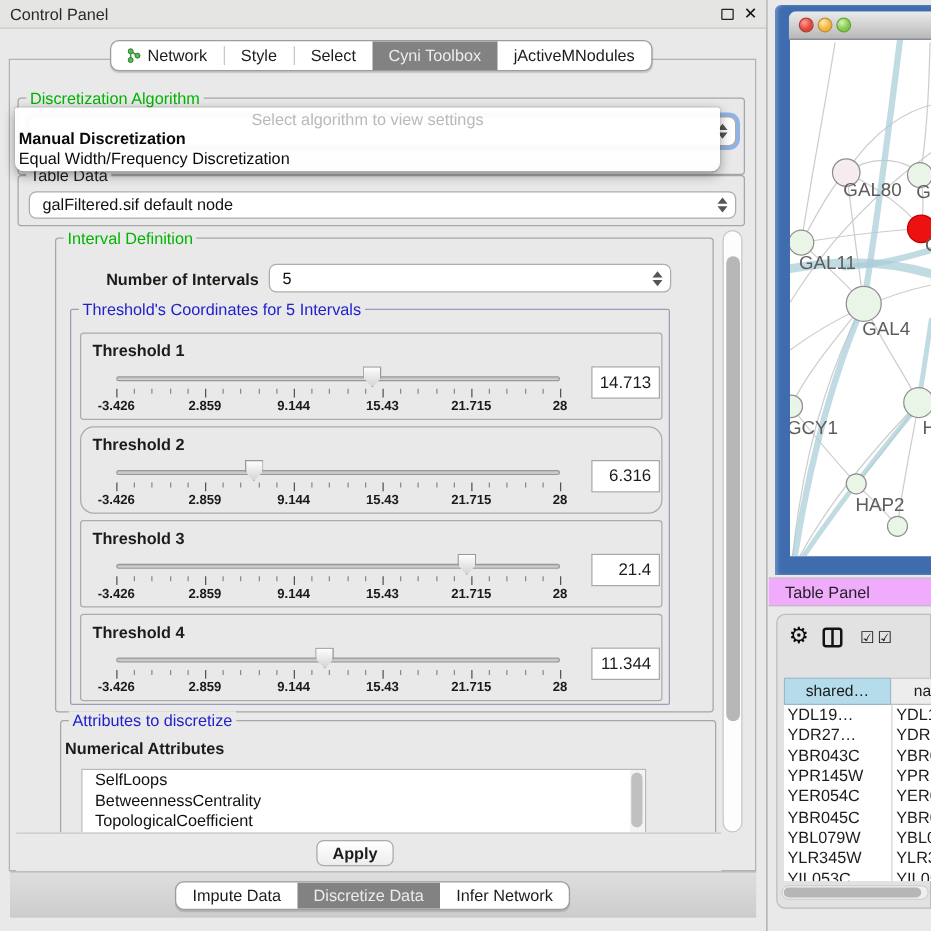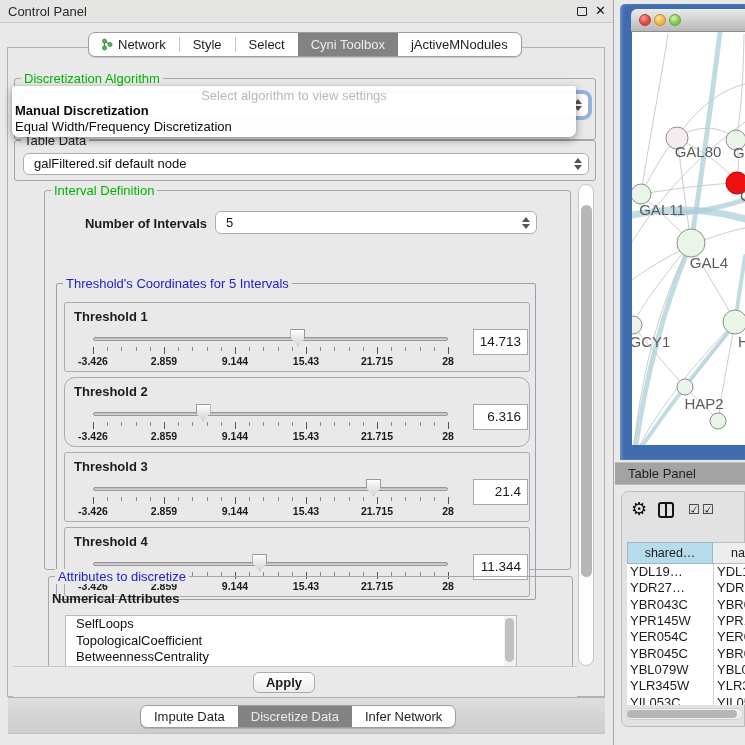--- a/index.html
+++ b/index.html
@@ -43,21 +43,21 @@
   .popup-item { position:absolute; left:3px; font-size:13px; color:#0a0a0a; white-space:nowrap; }
   .popup-item.b { font-weight:bold; }
 
   
   .viewport { position:absolute; left:12px; top:184px; width:565px; height:482px; overflow:hidden; }
   .vscroll { position:absolute; left:578px; top:184px; width:16px; height:482px; background:#fdfdfd; border:1px solid #c6c6c6; border-radius:8px; }
   .vscroll-thumb { position:absolute; left:2px; top:20px; width:11px; height:372px; background:#b7b7b7; border-radius:6px; }
 
   .interval-group { left:32px; top:6px; width:527px; height:380px; }
   .num-label { position:absolute; left:16px; top:25px; width:146px; text-align:right; font-weight:bold; font-size:13px; }
-  .thr-group { position:absolute; left:11px; top:56px; width:480px; height:317px; border:1px solid #9d9dbb; border-radius:2px;margin-top:36px; }
+  .thr-group { position:absolute; left:11px; top:56px; width:480px; height:317px; border:1px solid #9d9dbb; border-radius:2px; }
 
   .thr-row { position:absolute; left:7px; width:466px; height:70px; border:1px solid #ababab; border-radius:3px; background:#e9e9e9; }
   .thr-label { position:absolute; left:9px; top:6px; font-weight:bold; font-size:13px; }
   .slider { position:absolute; left:0; top:0; width:400px; height:70px; }
   .track { position:absolute; left:28px; top:34px; width:355px; height:4px; background:linear-gradient(#b6b6b6,#dcdcdc); border:1px solid #979797; border-radius:3px; }
   .thumb { position:absolute; top:26px; width:15px; height:17px; background:linear-gradient(#fefefe,#d4d4d4); border:1px solid #989898;
            clip-path:polygon(0 0,100% 0,100% 52%,50% 100%,0 52%); }
   .tick { position:absolute; width:1px; background:#555; }
   .tick.major { height:7px; top:44px; }
   .tick.minor { height:4px; top:44px; background:#8a8a8a; }
@@ -83,21 +83,21 @@
   .right { position:absolute; left:615px; top:4px; width:130px; height:679px; background:#e9e9e9; }
   .net-win { position:absolute; left:5px; top:0; width:125px; height:456px; background:var(--frame-blue); border-radius:5px 0 0 0; box-shadow:inset 2px 0 3px rgba(255,255,255,.25); }
   .net-titlebar { position:absolute; left:11px; top:5px; width:114px; height:23px; background:linear-gradient(#ebebeb,#b8b8b8); border-radius:6px 0 0 0; border-bottom:1px solid #8d8d8d; }
   .light { position:absolute; top:5px; width:12px; height:12px; border-radius:50%; }
   .light.red    { left:8px;  background:radial-gradient(circle at 35% 30%, #ff9d92, #e0443a 60%); border:1px solid #b53c32; }
   .light.yellow { left:23px; background:radial-gradient(circle at 35% 30%, #ffe9a8, #f2b23c 60%); border:1px solid #c08f2f; }
   .light.green  { left:38px; background:radial-gradient(circle at 35% 30%, #d2f5b0, #7fc84a 60%); border:1px solid #66a13a; }
   .net-canvas { position:absolute; left:12px; top:28px; width:113px; height:413px; background:#fff; overflow:hidden; }
   .net-canvas svg { display:block; }
 
-  .tp-bar { position:absolute; left:0; top:458px; width:130px; height:23px; background:#a3a3a3; border-top:1px solid #c2c2c2; border-bottom:1px solid #bdbdbd; }
+  .tp-bar { position:absolute; left:0; top:458px; width:130px; height:23px; background:#f0abfc; border-top:1px solid #c2c2c2; border-bottom:1px solid #bdbdbd; }
   .tp-title { position:absolute; left:13px; top:3px; font-size:13px; color:#222; }
   .tp-card { position:absolute; left:6px; top:487px; width:124px; height:236px; background:#e2e2e2; border:1px solid #bcbcbc; border-radius:7px 0 0 7px; }
   .gear { position:absolute; left:9px; top:6px; font-size:18px; color:#0b0b0b; }
   .split-ico { position:absolute; left:36px; top:10px; width:16px; height:16px; border:2px solid #141414; border-radius:3px; }
   .split-ico::after { content:""; position:absolute; left:5px; top:0; width:2px; height:12px; background:#141414; }
   .chk { position:absolute; top:10px; font-size:13px; color:#111; }
 
   .tbl { position:absolute; left:5px; top:50px; width:130px; height:163px; overflow:hidden; }
   .tbl-head { position:absolute; left:0; top:0; height:22px; width:130px; }
   .th1 { position:absolute; left:0; top:0; width:86px; height:22px; background:var(--header-blue); border:1px solid #9cb6c2; text-align:center; line-height:20px; font-size:12.5px; }
@@ -366,22 +366,22 @@
             <div class="thr-value">11.344</div>
           </div>
         </div>
       </div>
 
       <div class="group attr-group">
         <span class="group-title t-blue">Attributes to discretize</span>
         <span class="attr-sub">Numerical Attributes</span>
         <ul class="listbox" id="attrList">
             <li>SelfLoops</li>
+            <li>BetweennessCentrality</li>
             <li>TopologicalCoefficient</li>
-            <li>BetweennessCentrality</li>
           </ul>
         <div class="list-scroll" style="left:455px; top:39px;">
             <div class="list-thumb"></div>
           </div>
       </div>
     </div>
 
     <div class="vscroll">
       <div class="vscroll-thumb"></div>
     </div>

